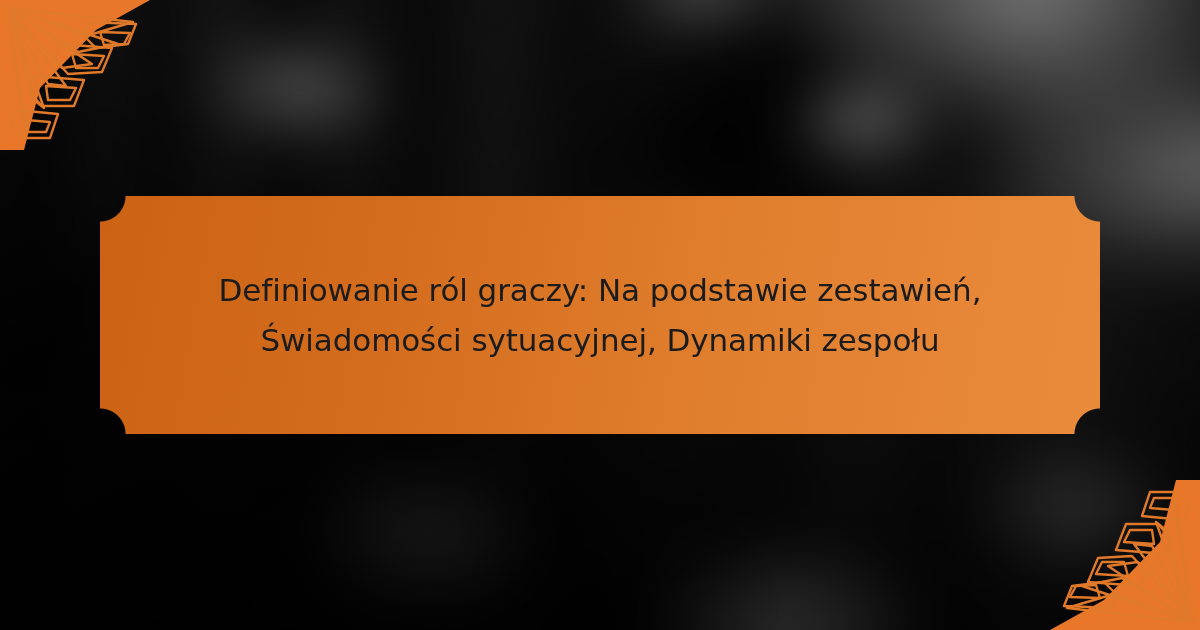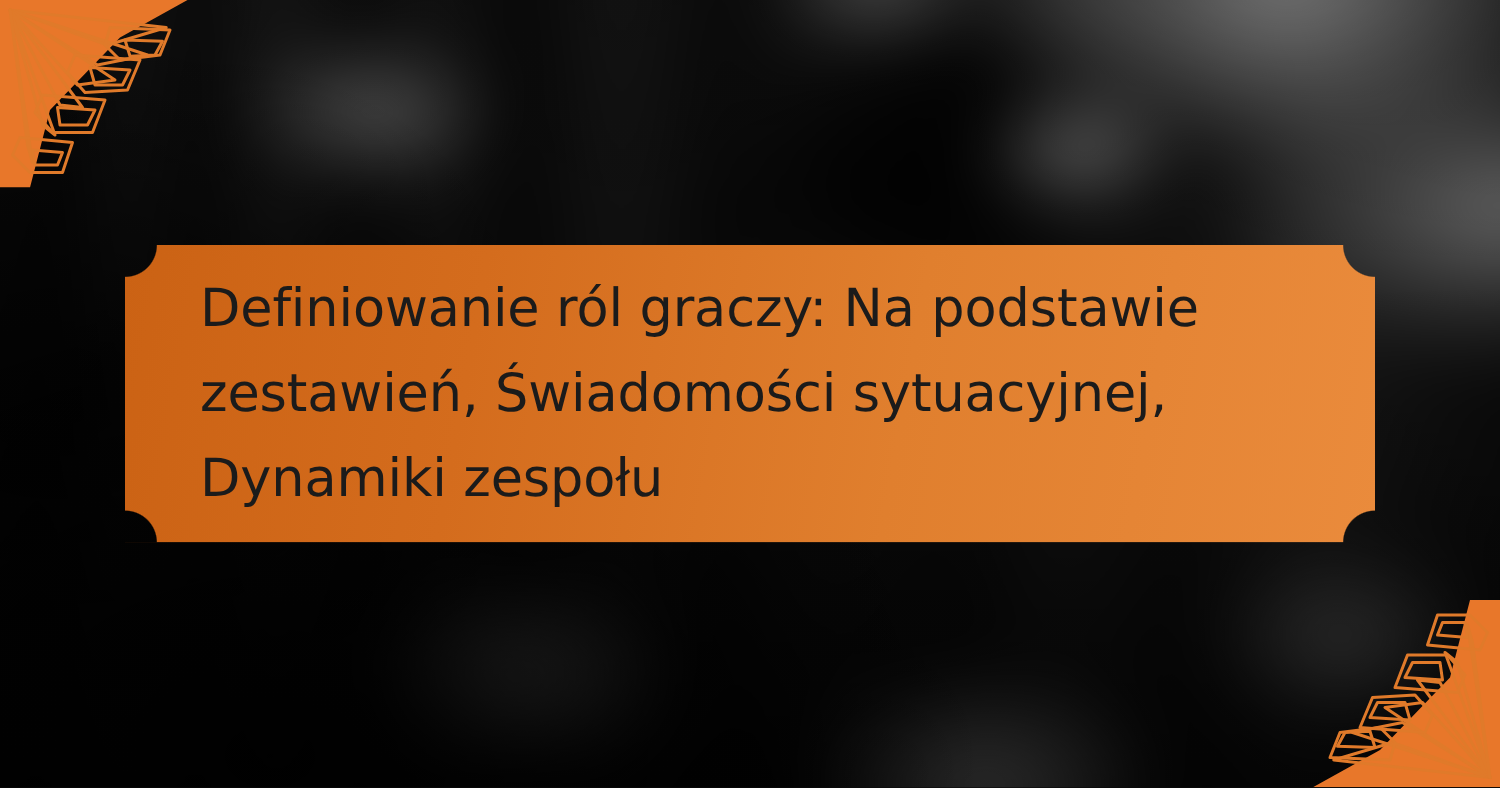--- a/index.html
+++ b/index.html
@@ -98,24 +98,24 @@
       radial-gradient(circle 26px at 0 0,      transparent 0 25px, #000 26px),
       radial-gradient(circle 26px at 100% 0,   transparent 0 25px, #000 26px),
       radial-gradient(circle 26px at 0 100%,   transparent 0 25px, #000 26px),
       radial-gradient(circle 26px at 100% 100%,transparent 0 25px, #000 26px);
     mask-composite: intersect;
   }
 
   .banner-text {
     margin: 0;
     padding: 0 56px;
-    text-align: left;
+    text-align: center;
     color: #1b1b1b;
     font-family: "DejaVu Sans", sans-serif;
-    font-size: 42px;
+    font-size: 31px;
     font-weight: 400;
     line-height: 1.62;
     letter-spacing: -0.1px;
     max-width: 880px;
   }
 </style>
 </head>
 <body>
 
 <div class="card">

